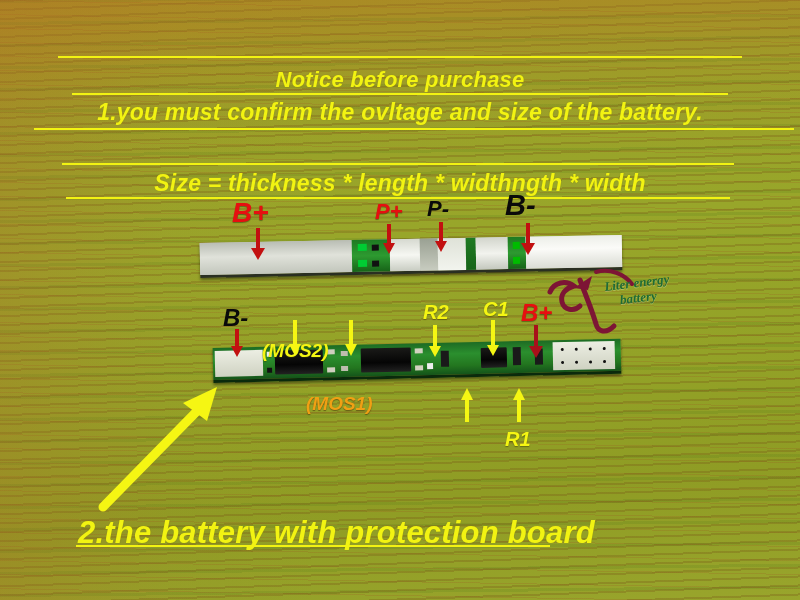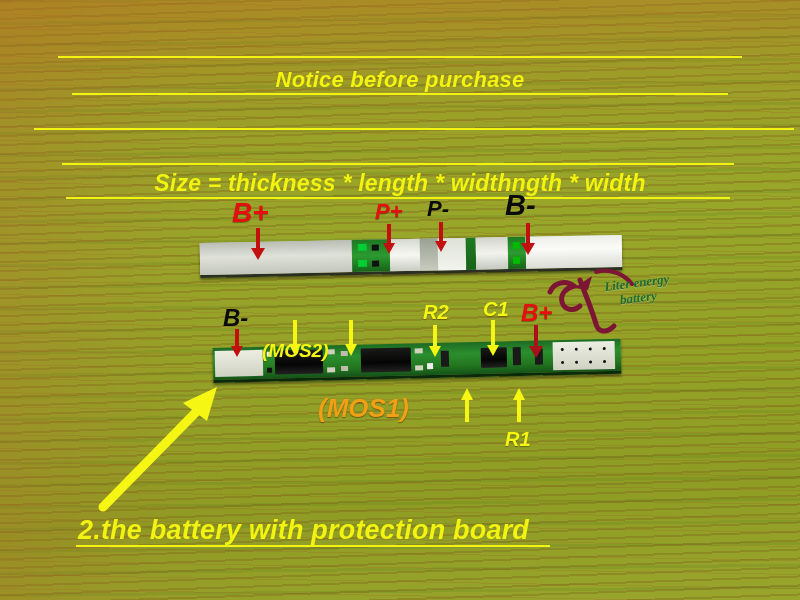--- a/index.html
+++ b/index.html
@@ -25,21 +25,21 @@
     position:absolute;color:#f2f312;font-style:italic;font-weight:bold;
     white-space:nowrap;letter-spacing:.2px;
     text-shadow:0 0 1px rgba(120,120,0,.6);
   }
   .uline{position:absolute;height:2px;background:#f2f312;}
   #title{font-size:33px;left:50%;transform:translateX(-50%);top:21px;}
   #notice{font-size:22px;left:50%;transform:translateX(-50%);top:67px;}
   #line1{font-size:23px;left:50%;transform:translateX(-50%);top:99px;}
   #line2{font-size:23px;left:50%;transform:translateX(-50%);top:136px;}
   #line3{font-size:23px;left:50%;transform:translateX(-50%);top:170px;}
-  #caption{font-size:27px;left:78px;top:515px;}
+  #caption{font-size:31px;left:78px;top:515px;}
 
   
   .board{position:absolute;box-shadow:0 2px 3px rgba(0,0,0,.45);}
   
   #board-top{
     left:200px;top:243px;width:422px;height:32px;
     transform:rotate(-1.1deg);transform-origin:left center;
     background:linear-gradient(180deg,#c9cdc6 0%, #dfe2db 30%, #f4f5f0 60%, #b9bdb6 100%);
     border-bottom:3px solid #2a2f22;
   }
@@ -84,20 +84,21 @@
 </head>
 <body>
 
 <div id="stage">
 
   <div class="uline" style="left:58px;top:56px;width:684px;"></div>
 
   <div class="ytext" id="notice">Notice before purchase</div>
   <div class="uline" style="left:72px;top:93px;width:656px;"></div>
 
+  <div class="ytext" id="line1">1.you must confirm the ovltage and size of the battery.</div>
   <div class="uline" style="left:34px;top:128px;width:760px;"></div>
 
   <div class="uline" style="left:62px;top:163px;width:672px;"></div>
 
   <div class="ytext" id="line3">Size = thickness * length * widthngth * width</div>
   <div class="uline" style="left:66px;top:197px;width:664px;"></div>
 
   <div class="board" id="board-top">
 
     <div class="seg" style="left:0;width:152px;background:linear-gradient(180deg,#b9bdb4,#e0e2da 45%,#c2c6bc);"></div>
@@ -220,21 +221,21 @@
     <div class="shaft" style="height:26px;background:#f5f613;"></div>
     <div class="head" style="border-left:6px solid transparent;border-right:6px solid transparent;border-top:11px solid #f5f613;"></div>
   </div>
 
   <div class="lbl red" style="left:521px;top:299px;font-size:24px;">B+</div>
   <div class="arrow" style="left:529px;top:325px;width:14px;height:33px;">
     <div class="shaft" style="height:22px;background:#a8111a;"></div>
     <div class="head" style="border-left:7px solid transparent;border-right:7px solid transparent;border-top:12px solid #a8111a;"></div>
   </div>
 
-  <div class="lbl orange" style="left:318px;top:393px;font-size:26px;">(MOS1)</div>
+  <div class="lbl orange" style="left:306px;top:393px;font-size:19px;">(MOS1)</div>
 
   <div class="arrow up" style="left:460px;top:388px;width:14px;height:34px;">
     <div class="head" style="border-left:6px solid transparent;border-right:6px solid transparent;border-bottom:12px solid #f5f613;"></div>
     <div class="shaft" style="height:24px;background:#f5f613;"></div>
   </div>
 
   <div class="arrow up" style="left:512px;top:388px;width:14px;height:34px;">
     <div class="head" style="border-left:6px solid transparent;border-right:6px solid transparent;border-bottom:12px solid #f5f613;"></div>
     <div class="shaft" style="height:24px;background:#f5f613;"></div>
   </div>

